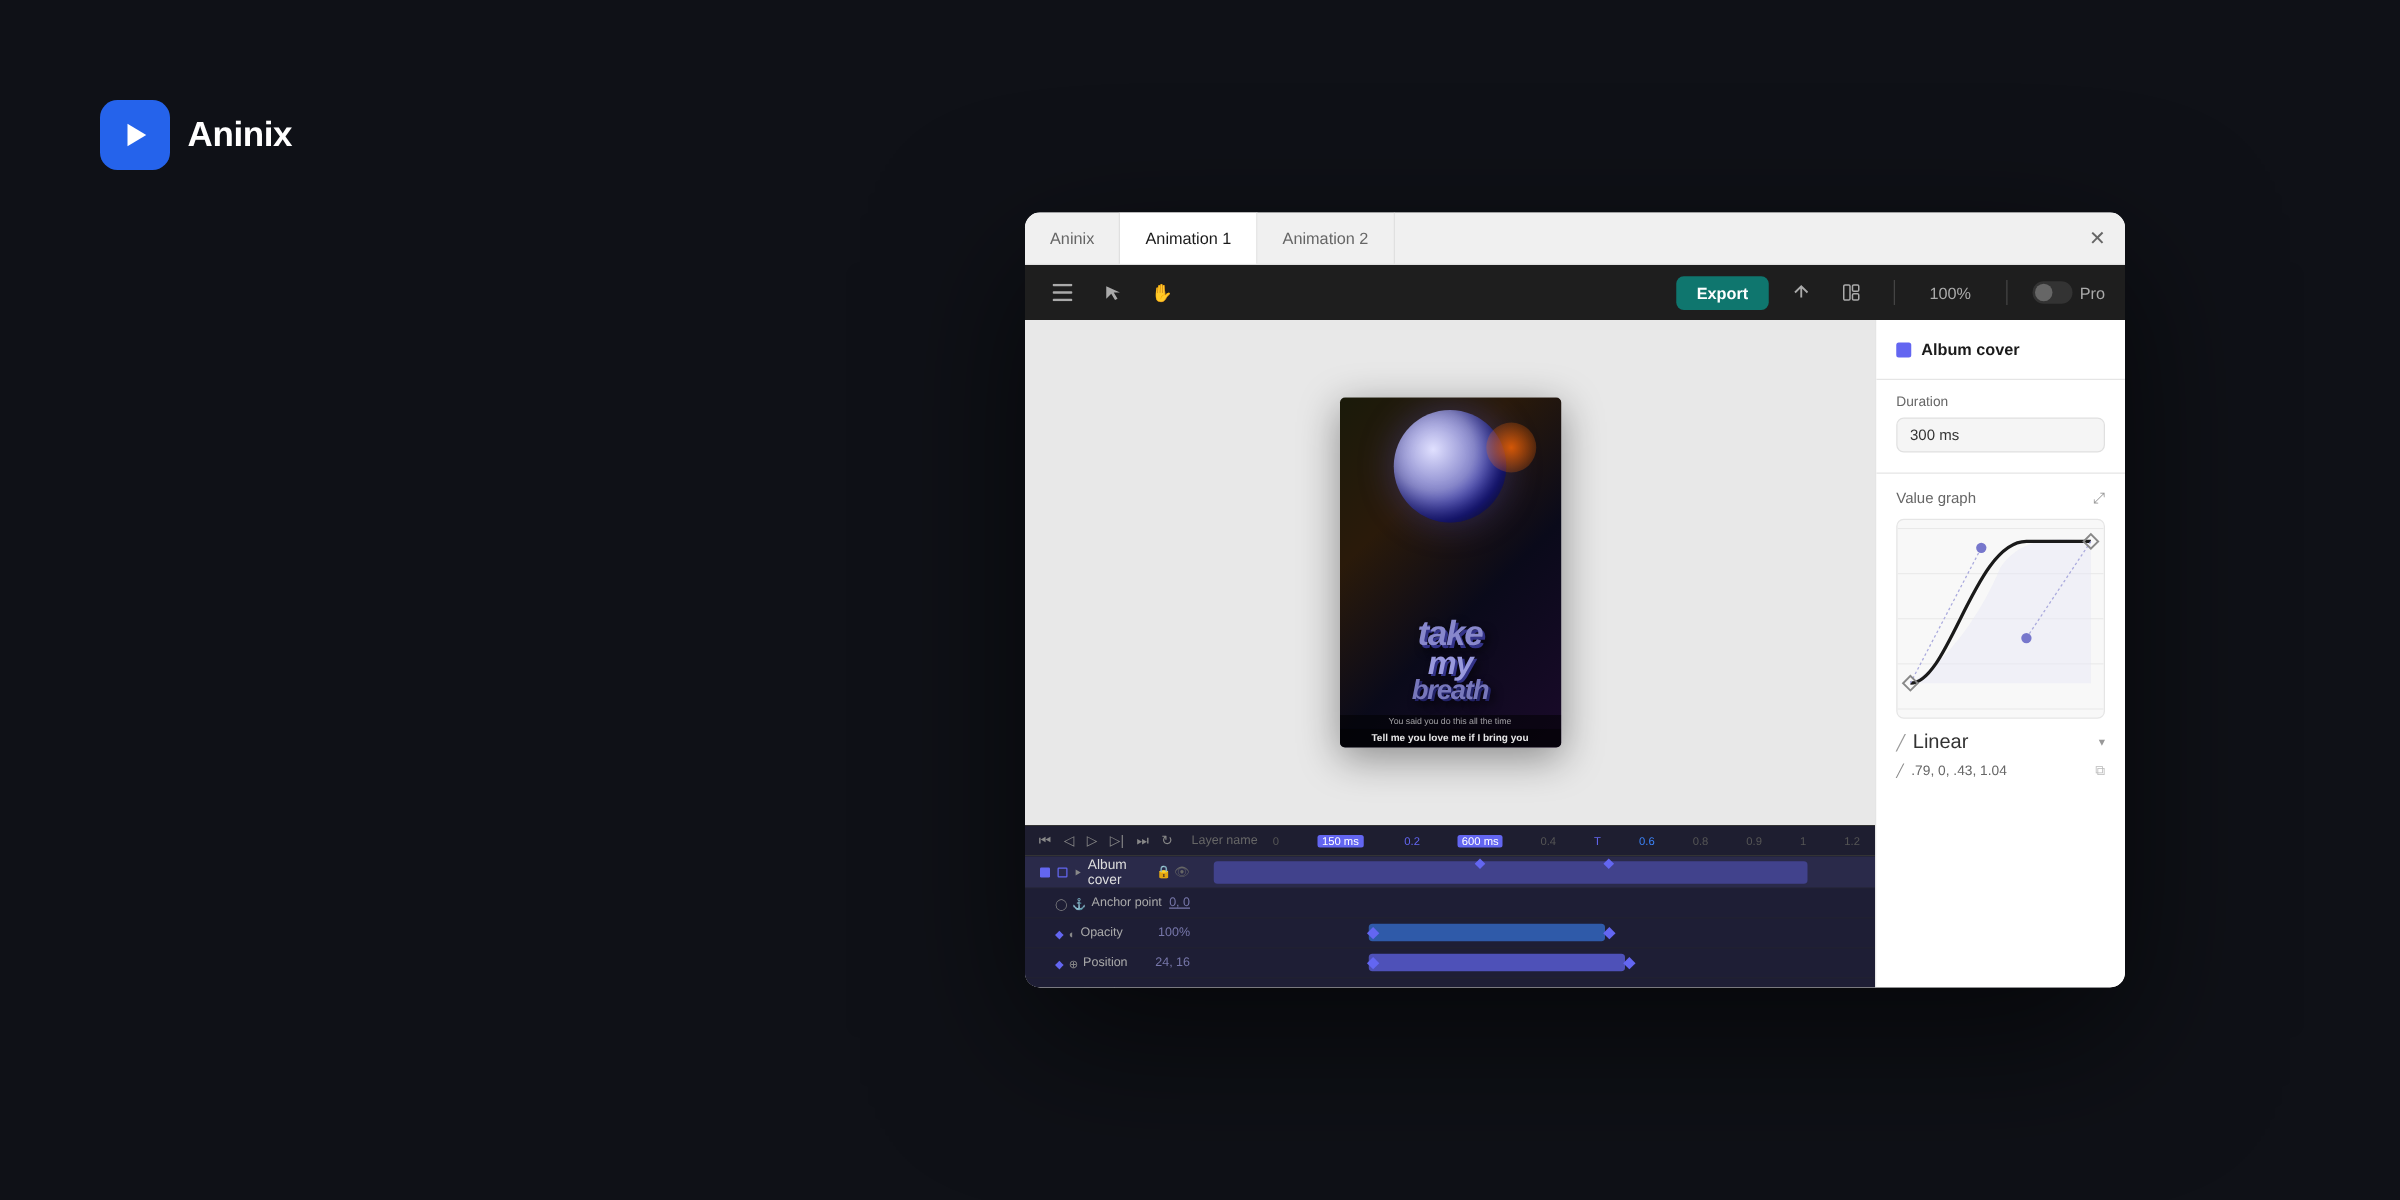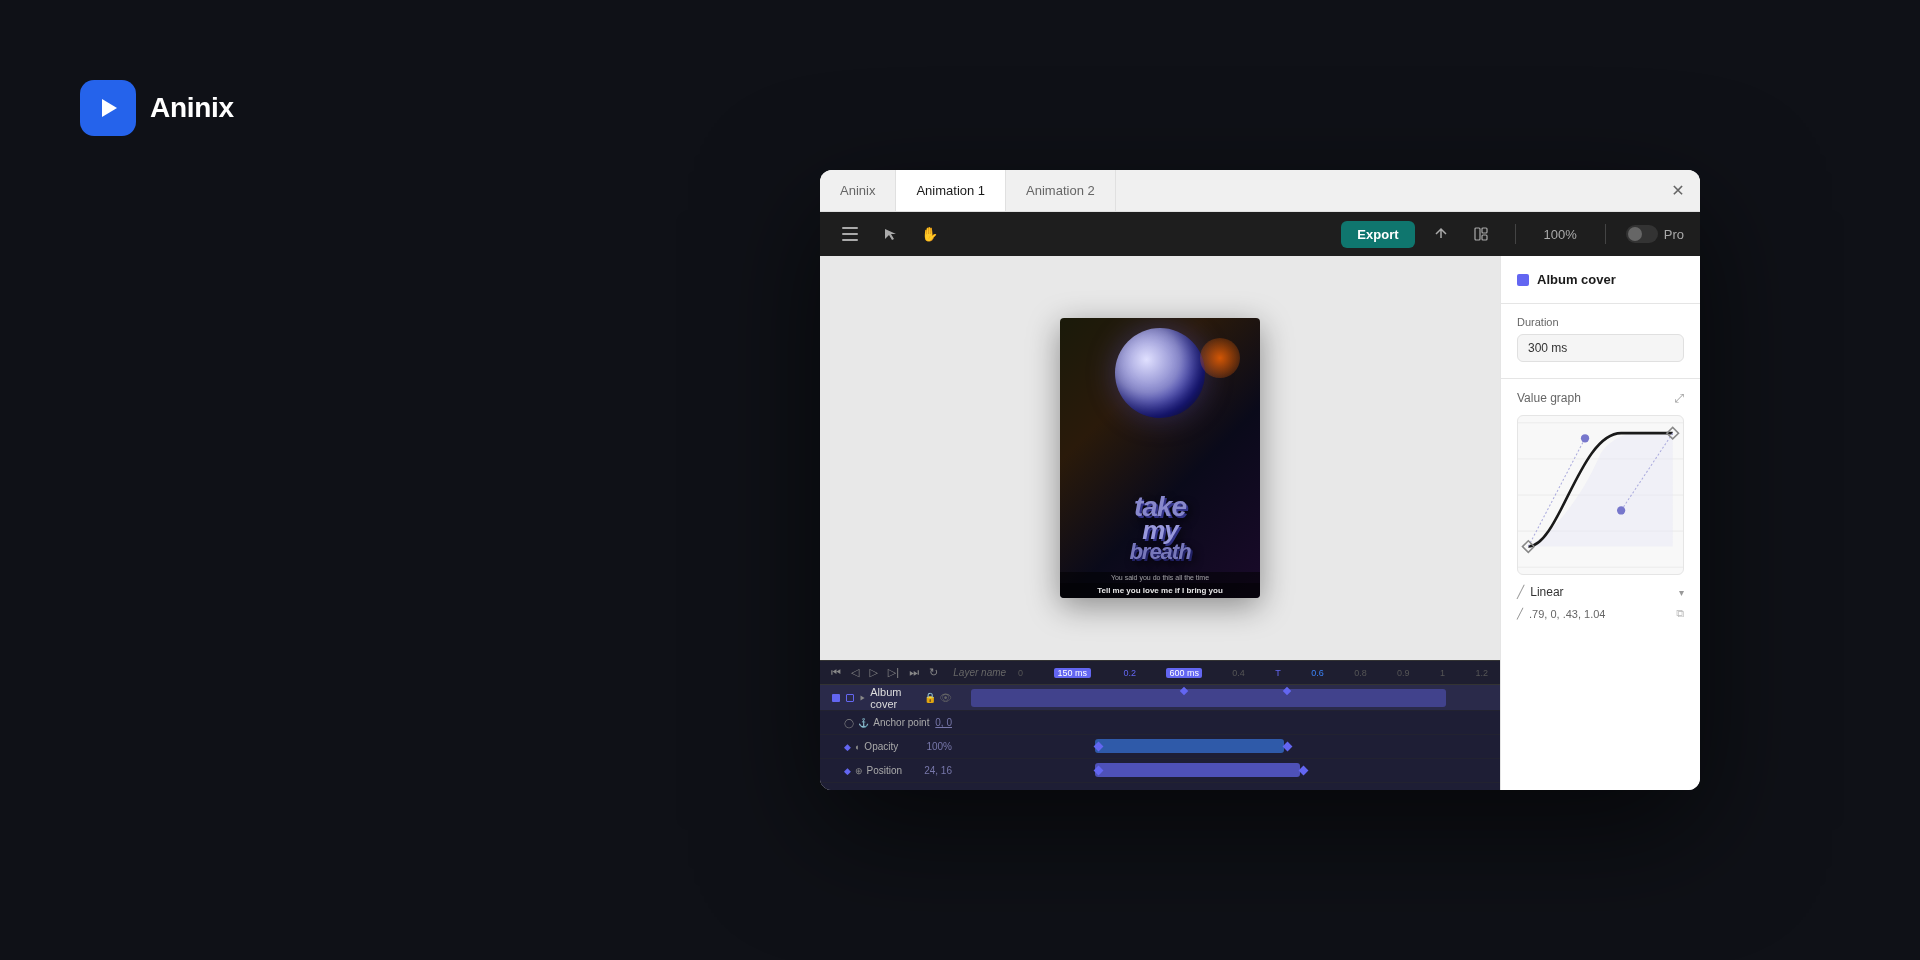--- a/index.html
+++ b/index.html
@@ -236,21 +236,21 @@
 
     .canvas-viewport {
       flex: 1;
       display: flex;
       align-items: center;
       justify-content: center;
       padding: 20px;
     }
 
     .album-cover-preview {
-      width: 200px;
+      width: 177px;
       height: 280px;
       background: linear-gradient(135deg, #1a1a0a 0%, #2a1a0a 30%, #0a0a1a 60%, #1a0a2a 100%);
       border-radius: 4px;
       overflow: hidden;
       position: relative;
       box-shadow: 0 8px 32px rgba(0,0,0,0.4);
       display: flex;
       flex-direction: column;
     }
 
@@ -543,21 +543,21 @@
       gap: 6px;
       margin-bottom: 8px;
     }
 
     .easing-icon {
       color: #999;
       font-size: 12px;
     }
 
     .easing-label {
-      font-size: 12px;
+      font-size: 16px;
       color: #333;
       flex: 1;
     }
 
     .easing-dropdown {
       color: #999;
       font-size: 10px;
       cursor: pointer;
     }
 
@@ -693,21 +693,21 @@
 
           <div class="timeline-ruler">
             <div class="timeline-controls">
               <span class="t-btn">⏮</span>
               <span class="t-btn">◁</span>
               <span class="t-btn">▷</span>
               <span class="t-btn">▷|</span>
               <span class="t-btn">⏭</span>
               <span class="t-btn">↻</span>
             </div>
-            <span style="font-size:10px;color:#666;margin-right:4px;font-style:italic;">Layer name</span>
+            <span style="font-size:10px;color:#666;margin-right:4px;">Layer name</span>
             <div style="flex:1;display:flex;align-items:center;justify-content:space-between;padding:0 4px;position:relative;">
               <span class="ruler-mark">0</span>
               <span style="background:#6366f1;color:white;padding:0 4px;border-radius:2px;font-size:9px;">150 ms</span>
               <span style="color:#6366f1;font-size:9px;margin-left:2px;">0.2</span>
               <span style="background:#6366f1;color:white;padding:0 3px;border-radius:2px;font-size:9px;">600 ms</span>
               <span class="ruler-mark">0.4</span>
               <span class="ruler-mark" style="color:#6366f1;">T</span>
               <span class="ruler-mark" style="color:#3b82f6;">0.6</span>
               <span class="ruler-mark">0.8</span>
               <span class="ruler-mark">0.9</span>

